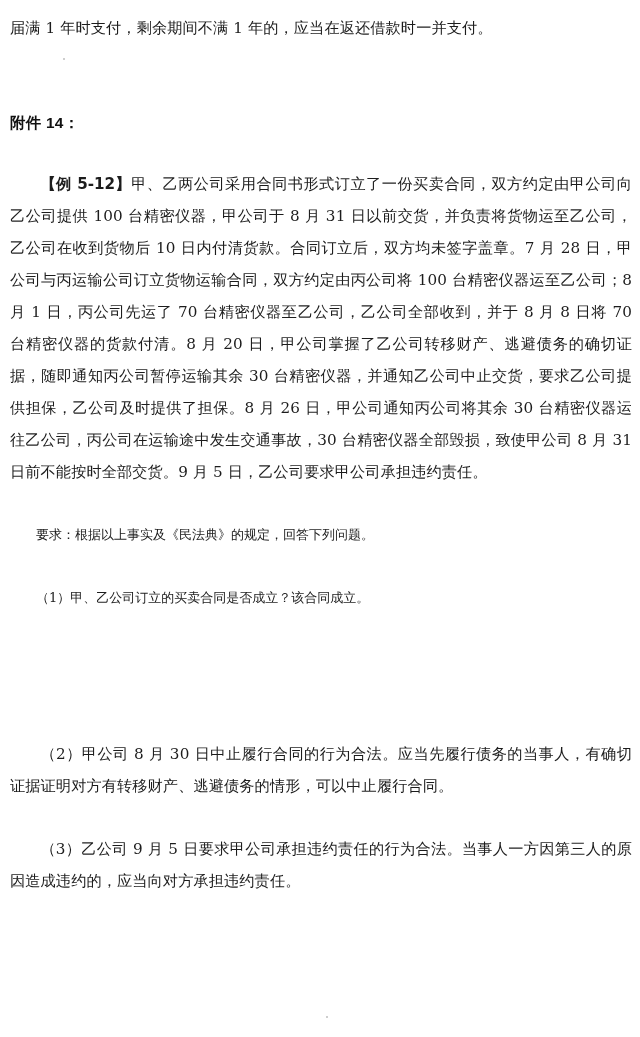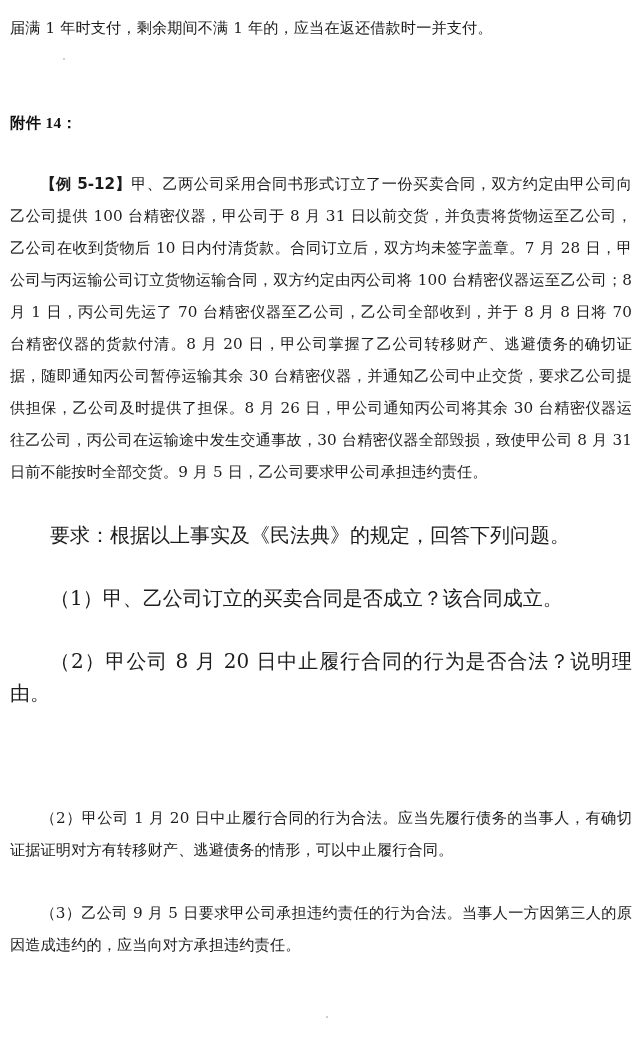--- a/index.html
+++ b/index.html
@@ -48,30 +48,30 @@
   .gap-md { height: 31px; }
   .gap-lg { height: 33px; }
 
   .attach-head {
     font-size: 15.4px;
     line-height: 30px;
     font-weight: bold;
     margin: 0;
     letter-spacing: 0.3px;
     color: #111111;
-    font-family: Liberation Serif, serif;
+    font-family: Liberation Sans, sans-serif;
   }
   .marker {
     font-weight: bold;
     font-family: "DejaVu Sans", "Liberation Sans", sans-serif;
     letter-spacing: 0px;
     margin-top: 28px;
   }
   .qline {
-    font-size: 20px;
+    font-size: 13px;
     line-height: 32px;
     margin: 0;
     text-indent: 2em;
     text-align: justify;
     text-justify: inter-ideograph;
     word-break: break-all;
     color: #1c1c1c;
   }
   .speck {
     position: absolute;
@@ -107,30 +107,29 @@
     <div class="gap-md"></div>
 
     <p class="qline">要求：根据以上事实及《民法典》的规定，回答下列问题。</p>
 
     <div class="gap-md"></div>
 
     <p class="qline"><span>（1）</span><span>甲、乙公司订立的买卖合同是否成立？该合同成立。</span></p>
 
     <div class="gap-md"></div>
 
-    <p class="qline"><span>（2）</span><span>甲公司 8 月 20 日中止履行合同的行为是否合法？说明理由。</span></p>
 
     <div class="gap-md"></div>
 
 
     <div class="gap-md"></div>
 
 
     <div class="gap-md"></div>
 
-    <p class="para indent2"><span>（2）</span><span>甲公司 1 月 20 日中止履行合同的行为合法。应当先履行债务的当事人，有确切证据证明对方有转移财产、逃避债务的情形，可以中止履行合同。</span></p>
+    <p class="para indent2"><span>（2）</span><span>甲公司 8 月 30 日中止履行合同的行为合法。应当先履行债务的当事人，有确切证据证明对方有转移财产、逃避债务的情形，可以中止履行合同。</span></p>
 
     <div class="gap-md"></div>
 
     <p class="para indent2"><span>（3）</span><span>乙公司 9 月 5 日要求甲公司承担违约责任的行为合法。当事人一方因第三人的原因造成违约的，应当向对方承担违约责任。</span></p>
 
   </div>
 </div>
 
 </body></html>

